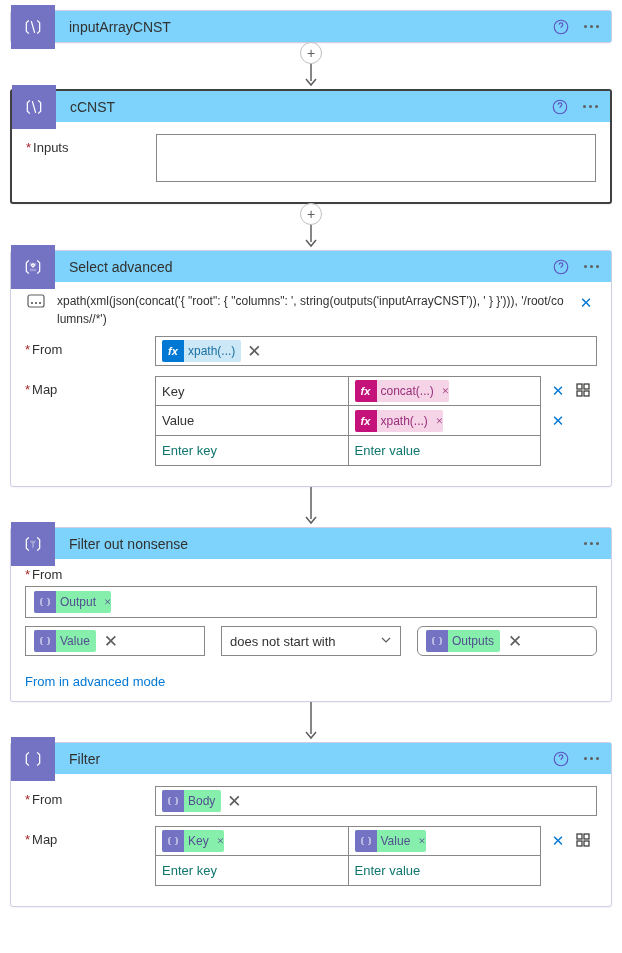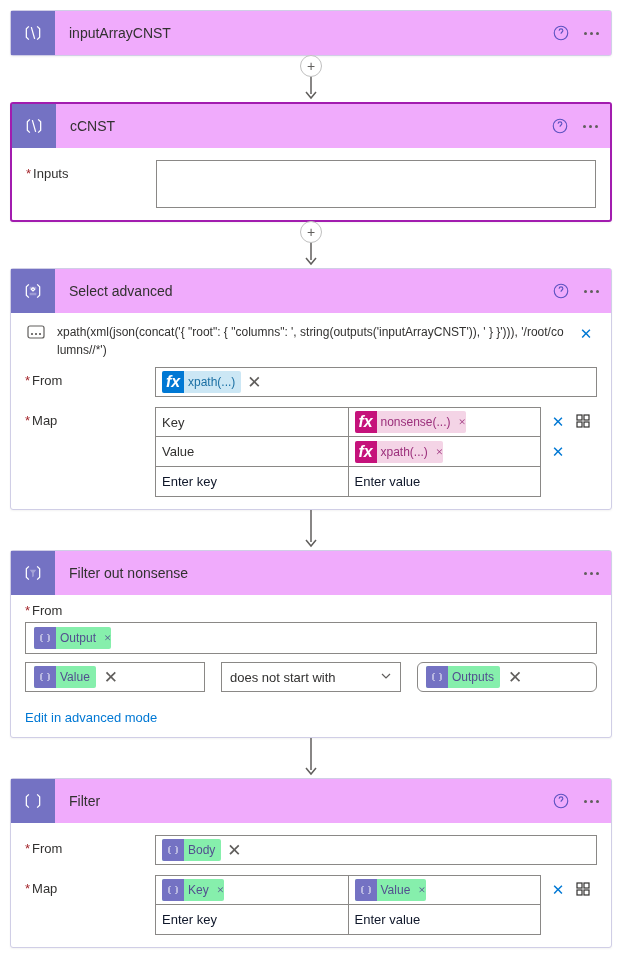--- a/index.html
+++ b/index.html
@@ -1,51 +1,51 @@
 <!DOCTYPE html>
 <html><head>
 <meta charset="utf-8">
 <style>
   * { box-sizing: border-box; margin: 0; padding: 0; }
   body { font-family: "Segoe UI", -apple-system, sans-serif; font-size: 13px; color: #323130; background: #fff; padding: 10px; width: 622px; }
   .card { border: 1px solid #d0cee6; border-radius: 3px; background: #fff; margin-bottom: 0; box-shadow: 0 1px 2px rgba(0,0,0,0.05); }
-  .card.sel { border: 2px solid #a21caf; }
-  .cardhead { display: flex; align-items: center; background: #f0abfc; height: 44px; }
+  .card.sel { border: 2px solid #404040; }
+  .cardhead { display: flex; align-items: center; background: #7dd3fc; height: 31px; }
   .iconbox { width: 44px; height: 44px; background: #7472C3; display: flex; align-items: center; justify-content: center; flex: 0 0 44px; }
   .iconbox svg { stroke: #fff; fill: none; }
   .cardtitle { flex: 1; padding: 0 14px; color: #323130; font-size: 14px; }
   .headacts { display: flex; align-items: center; gap: 2px; padding-right: 6px; }
   .help { width: 28px; height: 28px; display: flex; align-items: center; justify-content: center; color: #5C52C0; font-size: 16px; border-radius: 2px; cursor: pointer; }
   .help svg { stroke: #5C52C0; fill: none; }
   .menu { width: 28px; height: 28px; display: flex; align-items: center; justify-content: center; color: #605e5c; cursor: pointer; }
   .dots { display: flex; gap: 3px; }
   .dots span { width: 3px; height: 3px; background: #605e5c; border-radius: 50%; display: block; }
   .cardbody { padding: 12px 14px; }
   .row { display: flex; align-items: flex-start; margin-bottom: 10px; }
-  .row:last-child { margin-bottom: 0; }
+  .row:last-child { margin-bottom: 8px; }
   .lbl { width: 130px; padding-top: 6px; font-size: 13px; color: #323130; flex-shrink: 0; }
   .req::before { content: "*"; color: #a4262c; margin-right: 2px; }
   .field { flex: 1; border: 1px solid #8a8886; min-height: 30px; display: flex; align-items: center; padding: 2px 6px; background: #fff; gap: 4px; }
   .field.tall { min-height: 48px; align-items: flex-start; }
   .token { display: inline-flex; align-items: center; border-radius: 2px; height: 22px; font-size: 12px; overflow: hidden; }
   .token .ti { width: 22px; height: 22px; display: flex; align-items: center; justify-content: center; }
   .token .tt { padding: 0 6px 0 4px; white-space: nowrap; }
   .tok-fx-blue { background: #CCE7F5; color: #1a6fa3; }
   .tok-fx-blue .ti { background: #0078D4; color: #fff; }
   .tok-fx-mag { background: #F4D4E6; color: #9b2f7b; }
   .tok-fx-mag .ti { background: #C5127B; color: #fff; }
   .tok-var { background: #86efac; color: #524f8f; }
   .tok-var .ti { background: #7472C3; color: #fff; }
-  .fxlabel { font-style: italic; font-weight: 600; font-size: 16px; }
+  .fxlabel { font-style: italic; font-weight: 600; font-size: 11px; }
   .tokx { font-family: "Segoe UI"; font-size: 13px; margin-left: 2px; cursor: pointer; }
   .xbtn { width: 22px; height: 22px; display: inline-flex; align-items: center; justify-content: center; color: #0078D4; cursor: pointer; font-size: 15px; }
   .conn { display: flex; flex-direction: column; align-items: center; }
   .plus { width: 22px; height: 22px; border: 1px solid #c0c0c0; border-radius: 50%; background: #fff; display: flex; align-items: center; justify-content: center; color: #605e5c; font-size: 14px; margin: -1px 0; z-index: 2; position: relative; cursor: pointer; }
   .arrow svg { display: block; }
-  .placeholder { color: #0f172a; font-size: 13px; text-align: right; }
+  .placeholder { color: #0f766e; font-size: 13px; text-align: right; }
   .xpathbar { display: flex; align-items: flex-start; padding: 10px 14px 4px; gap: 10px; }
   .xpathicon { width: 22px; display:flex; justify-content:center; padding-top:2px;}
   .xpathtext { flex: 1; font-size: 12px; color: #323130; line-height: 1.5; word-break: break-all; }
   .maptable { flex: 1; display: flex; flex-direction: column; }
   .maprow { display: flex; }
   .mapcell { flex: 1; border: 1px solid #8a8886; min-height: 30px; display: flex; align-items: center; padding: 2px 6px; gap: 4px; }
   .maprow .mapcell + .mapcell { border-left: none; }
   .maprow + .maprow .mapcell { border-top: none; }
   .mapacts { width: 56px; display: flex; align-items: center; justify-content: flex-start; gap: 6px; padding-left: 6px; }
   .modeicon { color: #323130; }
@@ -199,21 +199,21 @@
       <div class="maptable">
         <div class="maprow">
           <div class="mapcell">
               <span>Key</span>
             </div>
           <div class="mapcell">
             <span class="token tok-fx-mag">
                 <span class="ti">
                   <span class="fxlabel">fx</span>
                 </span>
-                <span class="tt">nonsense(...)</span>
+                <span class="tt">concat(...)</span>
                 <span class="tokx">×</span>
               </span>
           </div>
           <div class="mapacts">
             <span class="xbtn">✕</span>
             <span class="modeicon"><svg width="16" height="16" viewBox="0 0 16 16" fill="none" stroke="#323130" stroke-width="1.2">
                   <rect x="2" y="2" width="5" height="5"></rect>
                   <rect x="9" y="2" width="5" height="5"></rect>
                   <rect x="2" y="9" width="5" height="5"></rect>
                   <rect x="9" y="9" width="5" height="5"></rect>
@@ -317,21 +317,21 @@
             <span class="ti">
               <svg width="12" height="12" viewBox="0 0 24 24" stroke="#fff" fill="none" stroke-width="2">
                 <path d="M7 4L4 7v10l3 3M17 4l3 3v10l-3 3"></path>
               </svg>
             </span>
             <span class="tt">Outputs</span>
           </span>
         <span class="Xbig">✕</span>
       </div>
     </div>
-    <span class="advlink">Edit in advanced mode</span>
+    <span class="advlink">From in advanced mode</span>
   </div>
 </div>
 
 <div class="conn">
   <div class="arrow">
       <svg width="16" height="40" viewBox="0 0 16 40">
         <line x1="8" y1="0" x2="8" y2="32" stroke="#605e5c" stroke-width="1.5"></line>
         <path d="M3 30 L8 36 L13 30" fill="none" stroke="#605e5c" stroke-width="1.5"></path>
       </svg>
     </div>

